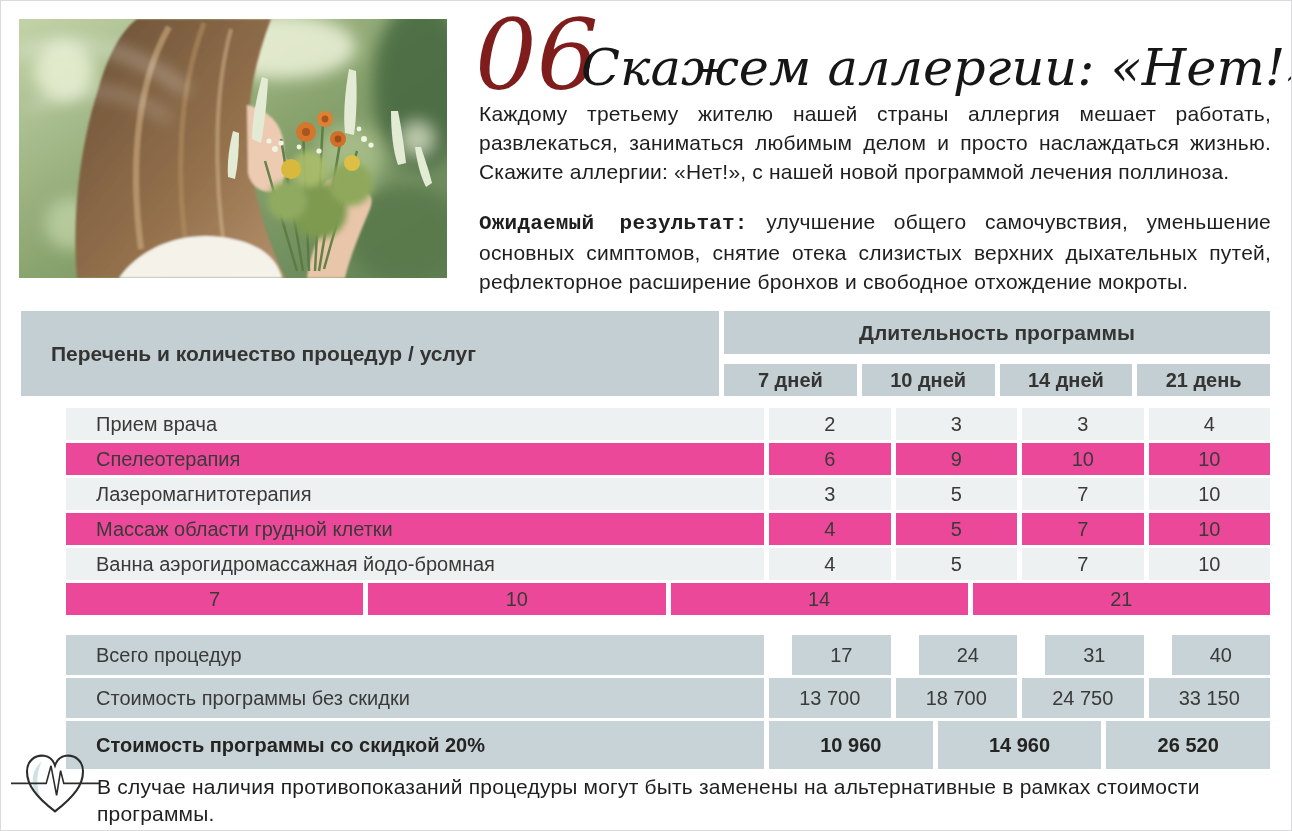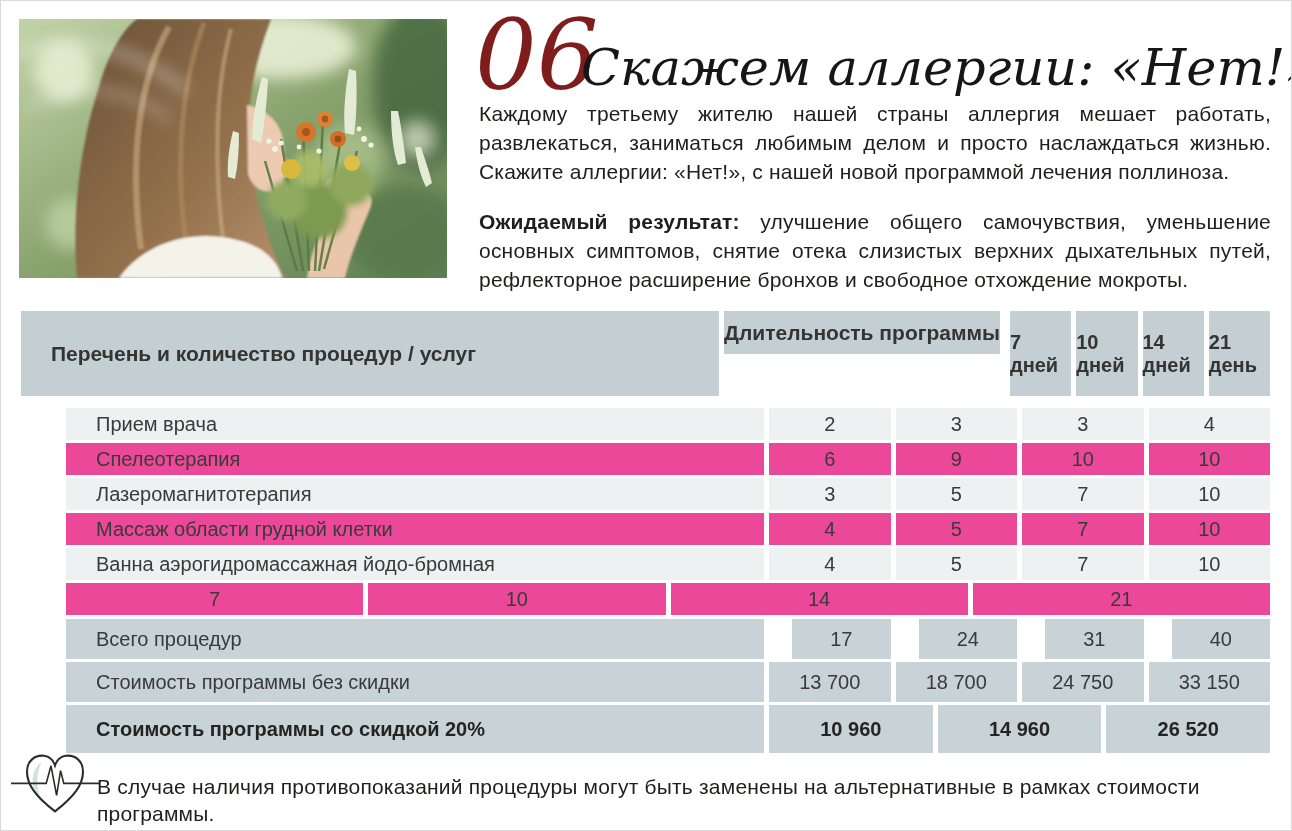--- a/index.html
+++ b/index.html
@@ -39,42 +39,42 @@
 
   
   .para {
     position:absolute; left:478px; width:792px;
     font-size:21px; line-height:29px;
     text-align:justify; color:#1e1e1c;
     letter-spacing:.2px;
   }
   .para.intro { top:98px; }
   .para.expected { top:206px; }
-  .para b { font-weight:700; }
+  .para b { font-weight:700;font-family:Liberation Mono, monospace; }
 
   
   .tbl { position:absolute; left:20px; top:310px; width:1249px; font-size:20px; color:#3a3a38; }
   .cell { background:#c4cfd4; }
   .t-head { display:flex; gap:5px; height:85px; margin-bottom:12px; }
   .list-hdr {
     flex:0 0 698px; display:flex; align-items:center;
     padding-left:30px; font-weight:700; font-size:21px; color:#343432;
   }
-  .head-right { flex:1; display:flex; flex-direction:row; gap:10px; }
+  .head-right { flex:1; display:flex; flex-direction:column; gap:10px; }
   .group-hdr { height:43px; line-height:43px; text-align:center; font-weight:700; font-size:21px; color:#343432; }
   .dur-row { flex:1; display:flex; gap:5px; }
   .dur { flex:1; display:flex; align-items:center; justify-content:center; font-weight:700; font-size:20px; color:#343432; }
 
   .t-row { display:flex; gap:5px; height:32px; margin-bottom:3px;padding-left:45px; }
   .t-row .lbl { flex:0 0 698px; display:flex; align-items:center; padding-left:30px; }
   .t-row .val { flex:1; display:flex; align-items:center; justify-content:center; }
   .t-row.light .cell { background:#eef1f2; }
   .t-row.mid   .cell { background:#ec4899; }
   .t-row.dark  .cell { background:#c8d3d8; }
-  .t-row.gap-before { margin-top:4px;gap:28px; }
+  .t-row.gap-before { margin-top:20px;gap:28px; }
   .t-row.tall { height:40px; }
   .t-row.taller { height:48px; }
   .t-row.bold { font-weight:700; color:#242422; }
 
   
   .heart-wrap { position:absolute; left:10px; top:743px; width:88px; height:78px; }
   .heart-wrap svg { display:block; width:100%; height:100%; }
   .footnote {
     position:absolute; left:96px; top:772px; width:1178px;
     font-size:21px; line-height:27px; color:#1f1f1d; letter-spacing:.2px;

